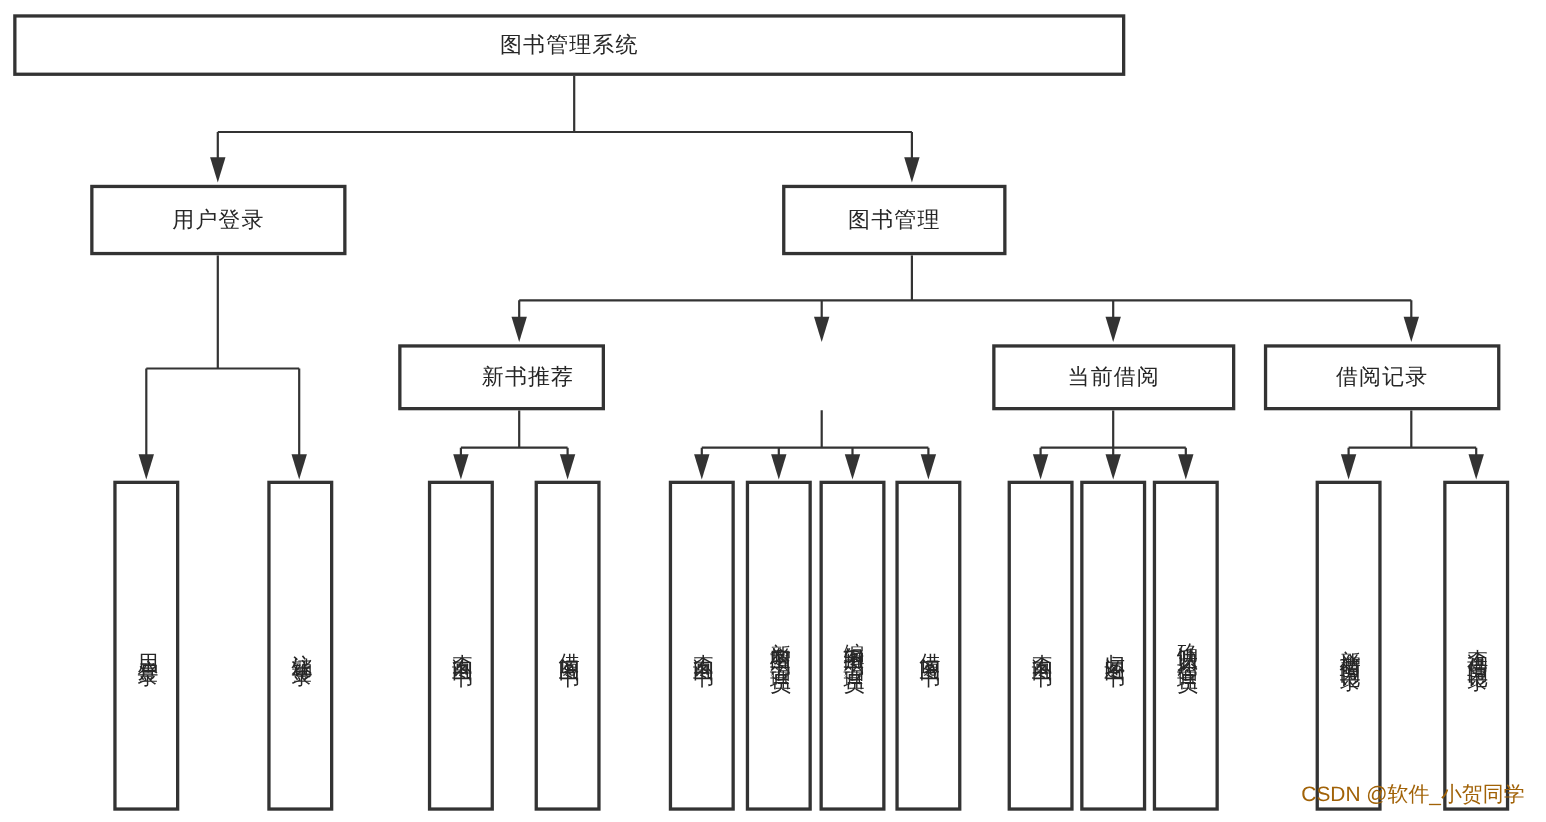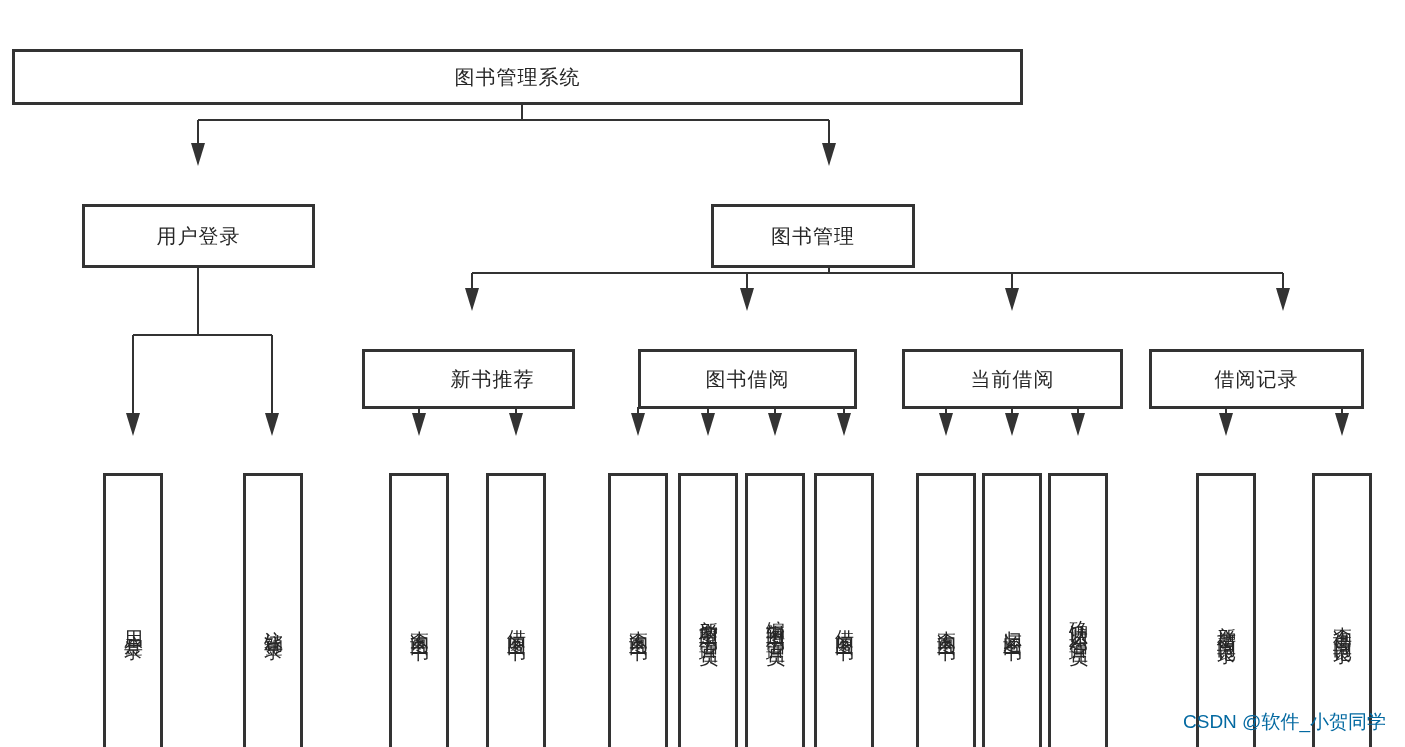--- a/index.html
+++ b/index.html
@@ -5,48 +5,48 @@
   html,body{margin:0;padding:0;background:#ffffff;}
   #stage{
     position:relative;width:1405px;height:747px;background:#ffffff;overflow:hidden;
     font-family:"Liberation Sans","DejaVu Sans",sans-serif;
   }
   #wires{position:absolute;left:0;top:0;width:1405px;height:747px;pointer-events:none;}
   .box{
     position:absolute;box-sizing:border-box;background:#ffffff;
     border:3px solid #333333;color:#262626;
     display:flex;align-items:center;justify-content:center;
-    text-align:center;line-height:1.2;margin-top:36px;
+    text-align:center;line-height:1.2;
   }
   .hbox{font-size:20px;letter-spacing:1px;}
   .vbox{
     writing-mode:vertical-rl;text-orientation:mixed;
     font-size:19px;letter-spacing:4px;
   }
   
   .n-root{left:12px;top:13px;width:1011px;height:56px;}
   
   .n-login{left:82px;top:168px;width:233px;height:64px;}
   .n-mgmt{left:711px;top:168px;width:204px;height:64px;}
   
   .n-l3{top:313px;height:60px;}
-  .n-recommend{left:362px;width:213px;padding-left:48px;}
+  .n-recommend{left:362px;width:188px;padding-left:48px;}
   .n-borrow{left:638px;width:219px;}
   .n-current{left:902px;width:221px;}
   .n-records{left:1149px;width:215px;}
   
   .n-l4{top:437px;width:60px;height:300px;}
   .x103{left:103px;} .x243{left:243px;}
   .x389{left:389px;} .x486{left:486px;}
   .x608{left:608px;} .x678{left:678px;} .x745{left:745px;} .x814{left:814px;}
   .x916{left:916px;} .x982{left:982px;} .x1048{left:1048px;}
   .x1196{left:1196px;} .x1312{left:1312px;}
   .watermark{
     position:absolute;left:1183px;top:709px;z-index:5;
-    font-size:19px;color:#0369a1;white-space:nowrap;
+    font-size:19px;color:#a16207;white-space:nowrap;
   }
 </style>
 </head>
 <body>
 
 <div id="stage">
 
   <svg id="wires" viewBox="0 0 1405 747" xmlns="http://www.w3.org/2000/svg">
     <g stroke="#333333" stroke-width="2" fill="none">
 
@@ -86,21 +86,20 @@
       <polygon points="1335,413 1349,413 1342,436"></polygon>
     </g>
   </svg>
 
   <div class="box hbox n-root">图书管理系统</div>
 
   <div class="box hbox n-login">用户登录</div>
   <div class="box hbox n-mgmt">图书管理</div>
 
   <div class="box hbox n-l3 n-recommend">新书推荐</div>
-  <div class="box hbox n-l3 n-borrow">图书借阅</div>
   <div class="box hbox n-l3 n-current">当前借阅</div>
   <div class="box hbox n-l3 n-records">借阅记录</div>
 
   <div class="box vbox n-l4 x103">用户登录</div>
   <div class="box vbox n-l4 x243">注销登录</div>
 
   <div class="box vbox n-l4 x389">查询图书</div>
   <div class="box vbox n-l4 x486">借阅图书</div>
 
   <div class="box vbox n-l4 x608">查询图书</div>

